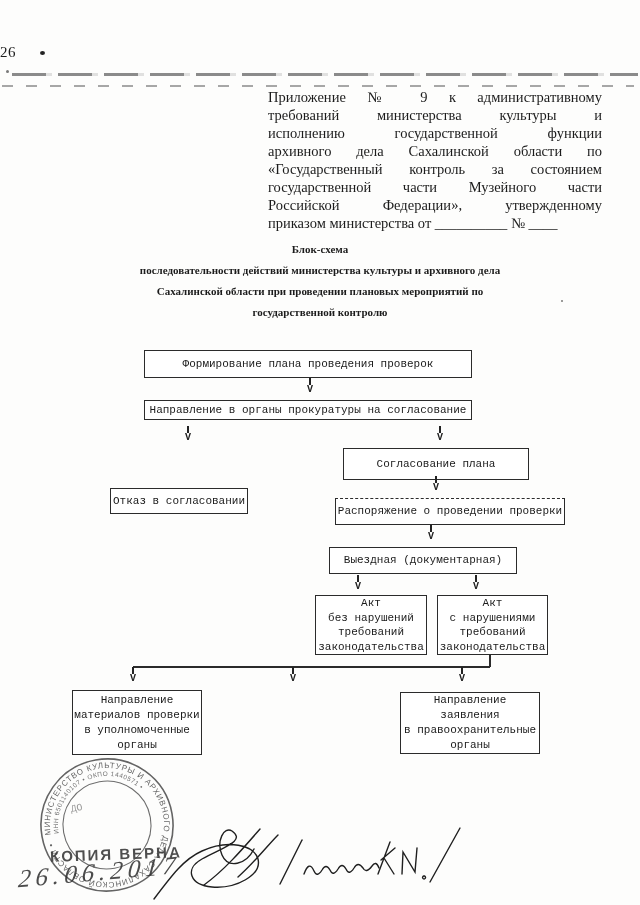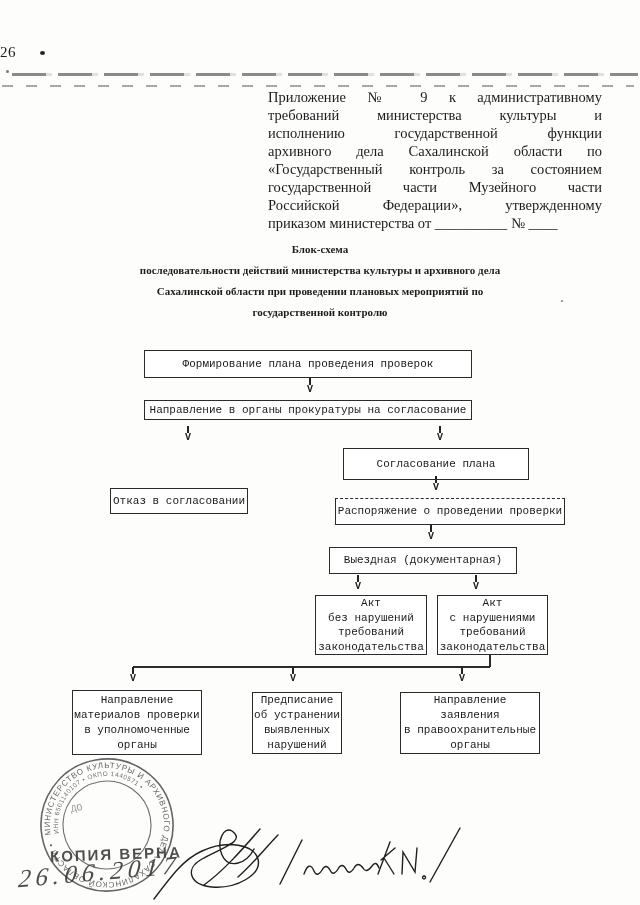--- a/index.html
+++ b/index.html
@@ -105,24 +105,20 @@
 требований
 законодательства</div>
   <div class="node n-act2">Акт
 с нарушениями
 требований
 законодательства</div>
   <div class="node n-mat">Направление
 материалов проверки
 в уполномоченные
 органы</div>
-  <div class="node n-pred">Предписание
-об устранении
-выявленных
-нарушений</div>
   <div class="node n-zayav">Направление
 заявления
 в правоохранительные
 органы</div>
 
   <div class="cline c-v"></div>
   <div class="cline c-h"></div>
 
   <div class="arrow" style="left:302px; top:378px;">
       <i class="tick"></i>

